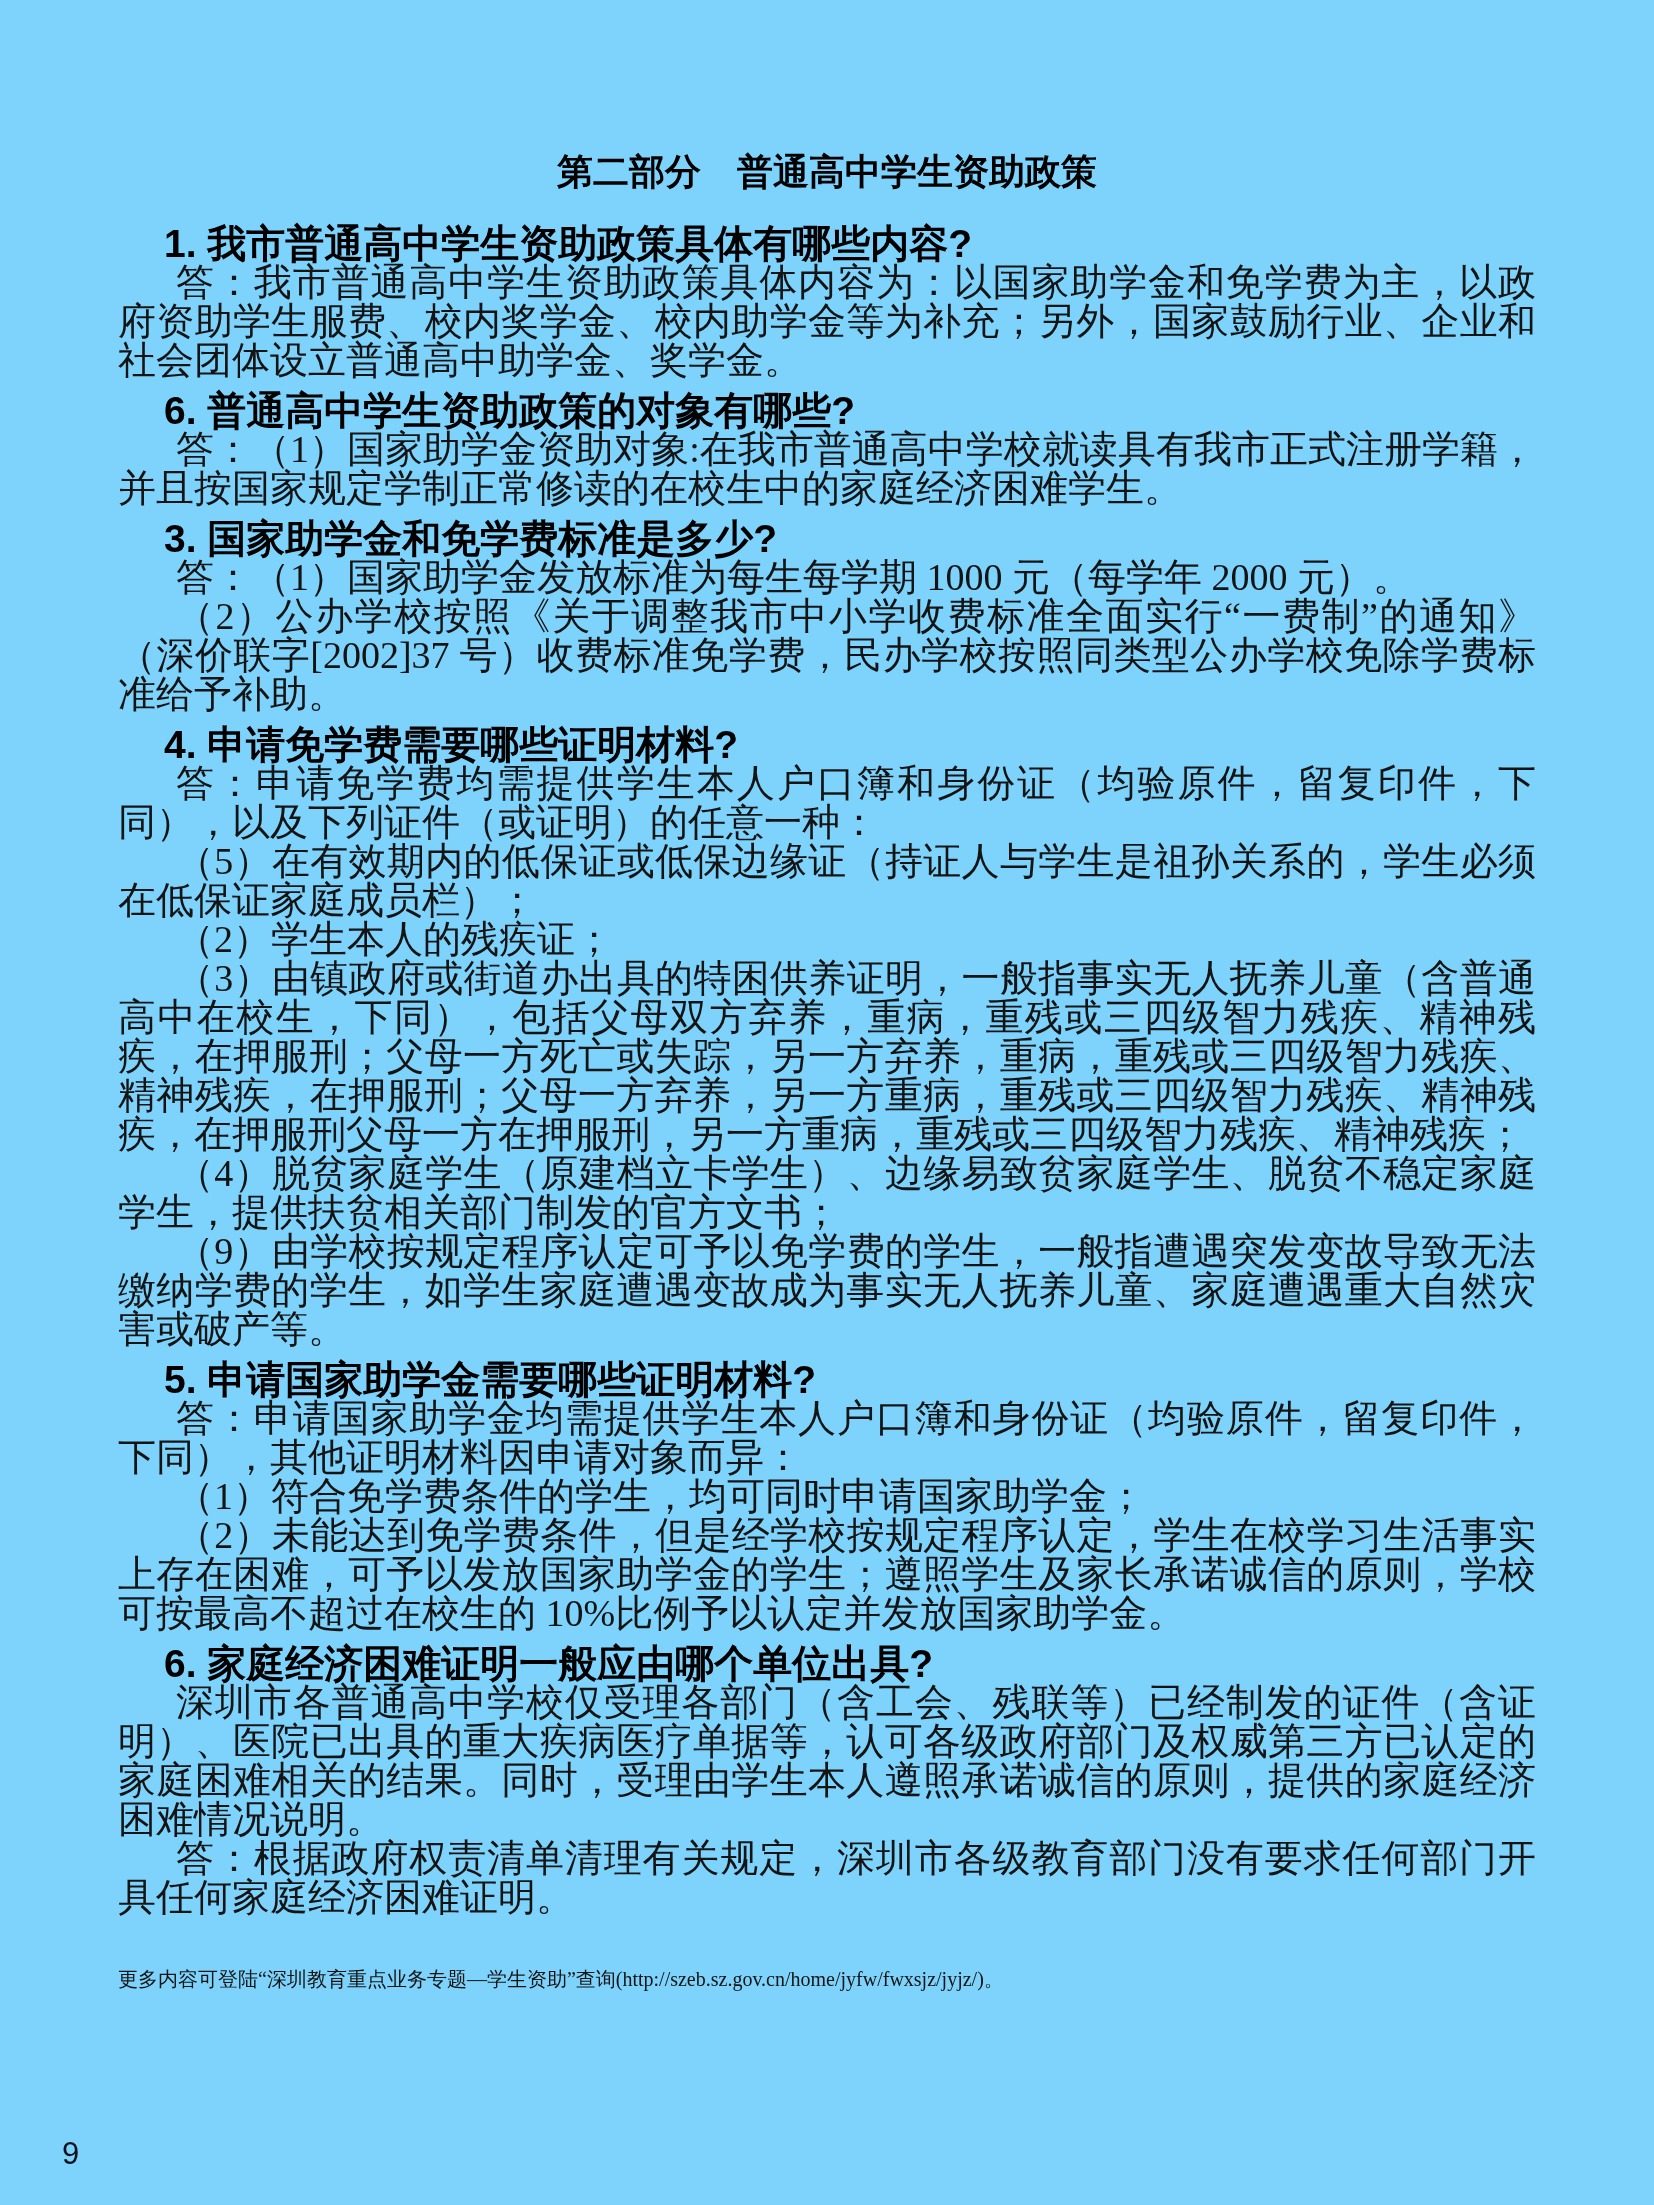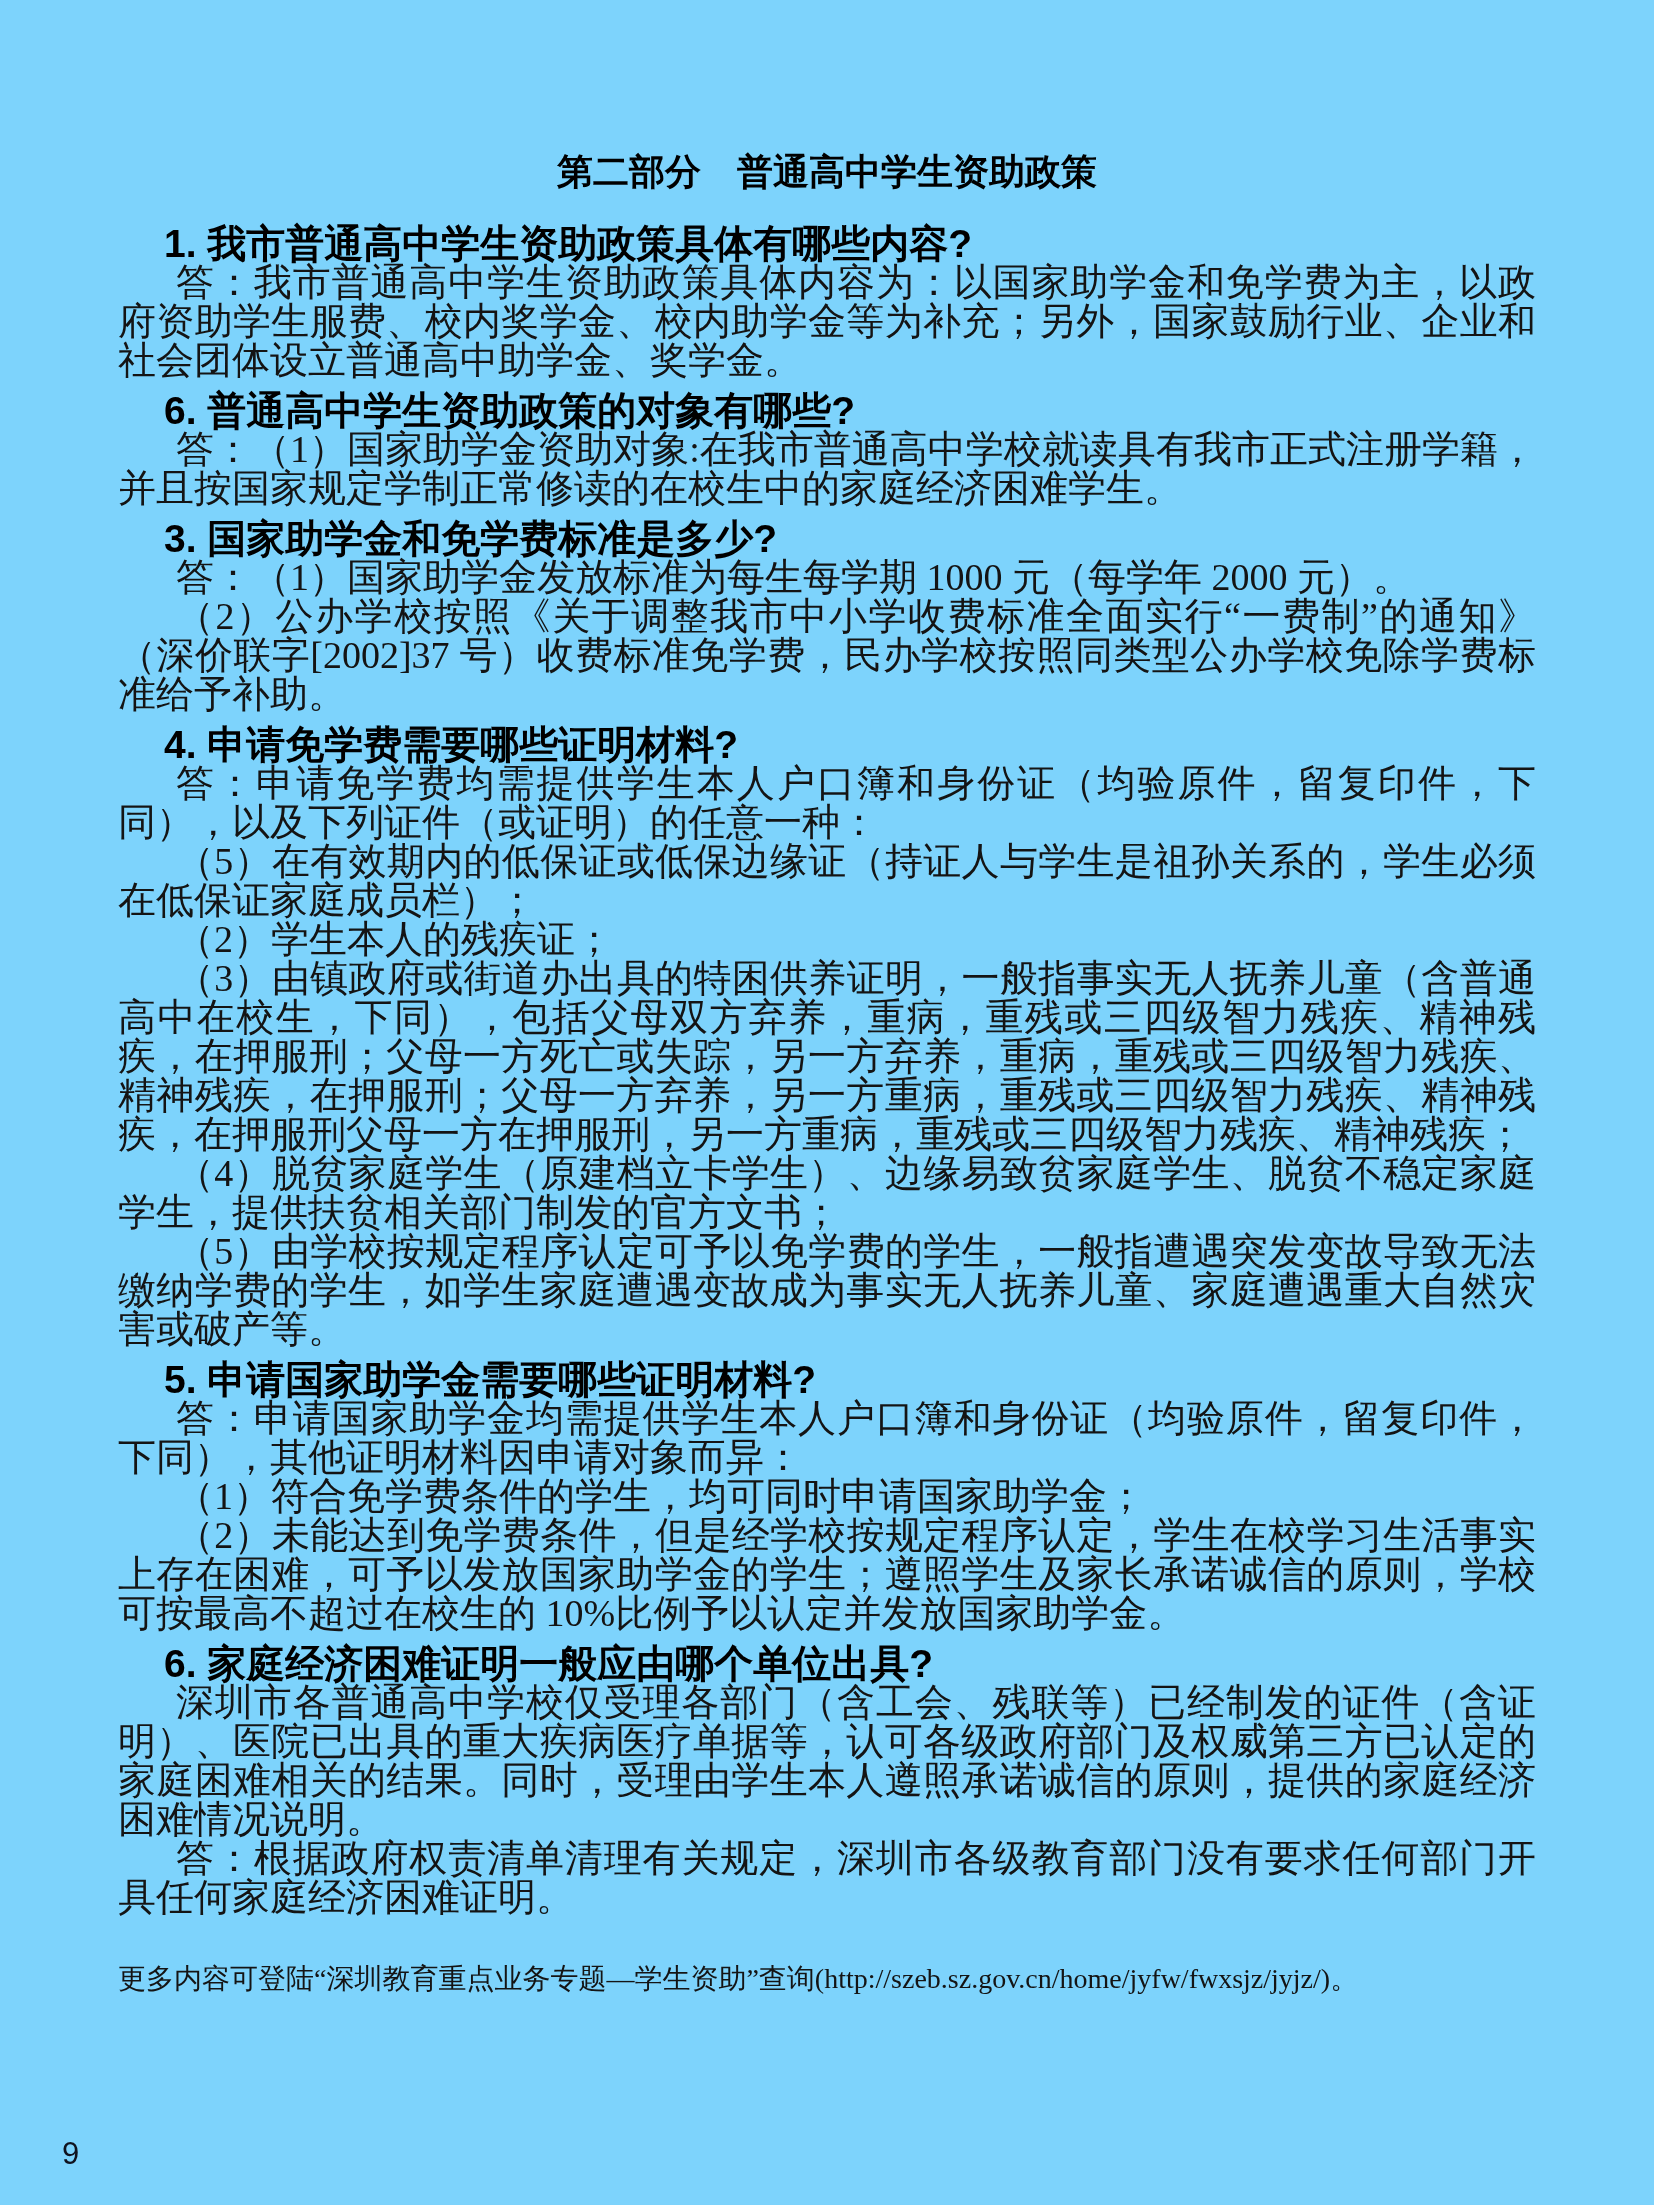--- a/index.html
+++ b/index.html
@@ -41,21 +41,21 @@
     font-family: "Liberation Serif", "DejaVu Serif", serif;
     font-size: 38px;
     line-height: 39px;
     color: #141414;
     margin: 0;
     text-indent: 58px;
     text-align: justify;
   }
   .footer-note {
     font-family: "Liberation Serif", "DejaVu Serif", serif;
-    font-size: 28px;
+    font-size: 20px;
     line-height: 40px;
     color: #141414;
     margin: 42px 0 0 0;
     text-indent: 0;
   }
   .page-num {
     position: absolute;
     left: 62px;
     top: 2136px;
     font-family: "Liberation Sans", "DejaVu Sans", sans-serif;
@@ -87,21 +87,21 @@
       <p class="a-para">（2）公办学校按照《关于调整我市中小学收费标准全面实行“一费制”的通知》（深价联字[2002]37 号）收费标准免学费，民办学校按照同类型公办学校免除学费标准给予补助。</p>
     </section>
 
     <section>
       <h2 class="q-heading">4. 申请免学费需要哪些证明材料?</h2>
       <p class="a-para">答：申请免学费均需提供学生本人户口簿和身份证（均验原件，留复印件，下同），以及下列证件（或证明）的任意一种：</p>
       <p class="a-para">（5）在有效期内的低保证或低保边缘证（持证人与学生是祖孙关系的，学生必须在低保证家庭成员栏）；</p>
       <p class="a-para">（2）学生本人的残疾证；</p>
       <p class="a-para">（3）由镇政府或街道办出具的特困供养证明，一般指事实无人抚养儿童（含普通高中在校生，下同），包括父母双方弃养，重病，重残或三四级智力残疾、精神残疾，在押服刑；父母一方死亡或失踪，另一方弃养，重病，重残或三四级智力残疾、精神残疾，在押服刑；父母一方弃养，另一方重病，重残或三四级智力残疾、精神残疾，在押服刑父母一方在押服刑，另一方重病，重残或三四级智力残疾、精神残疾；</p>
       <p class="a-para">（4）脱贫家庭学生（原建档立卡学生）、边缘易致贫家庭学生、脱贫不稳定家庭学生，提供扶贫相关部门制发的官方文书；</p>
-      <p class="a-para">（5）由学校按规定程序认定可予以免学费的学生，一般指遭遇突发变故导致无法缴纳学费的学生，如学生家庭遭遇变故成为事实无人抚养儿童、家庭遭遇重大自然灾害或破产等。</p>
+      <p class="a-para">（9）由学校按规定程序认定可予以免学费的学生，一般指遭遇突发变故导致无法缴纳学费的学生，如学生家庭遭遇变故成为事实无人抚养儿童、家庭遭遇重大自然灾害或破产等。</p>
     </section>
 
     <section>
       <h2 class="q-heading">5. 申请国家助学金需要哪些证明材料?</h2>
       <p class="a-para">答：申请国家助学金均需提供学生本人户口簿和身份证（均验原件，留复印件，下同），其他证明材料因申请对象而异：</p>
       <p class="a-para">（1）符合免学费条件的学生，均可同时申请国家助学金；</p>
       <p class="a-para">（2）未能达到免学费条件，但是经学校按规定程序认定，学生在校学习生活事实上存在困难，可予以发放国家助学金的学生；遵照学生及家长承诺诚信的原则，学校可按最高不超过在校生的 10%比例予以认定并发放国家助学金。</p>
     </section>
 
     <section>

